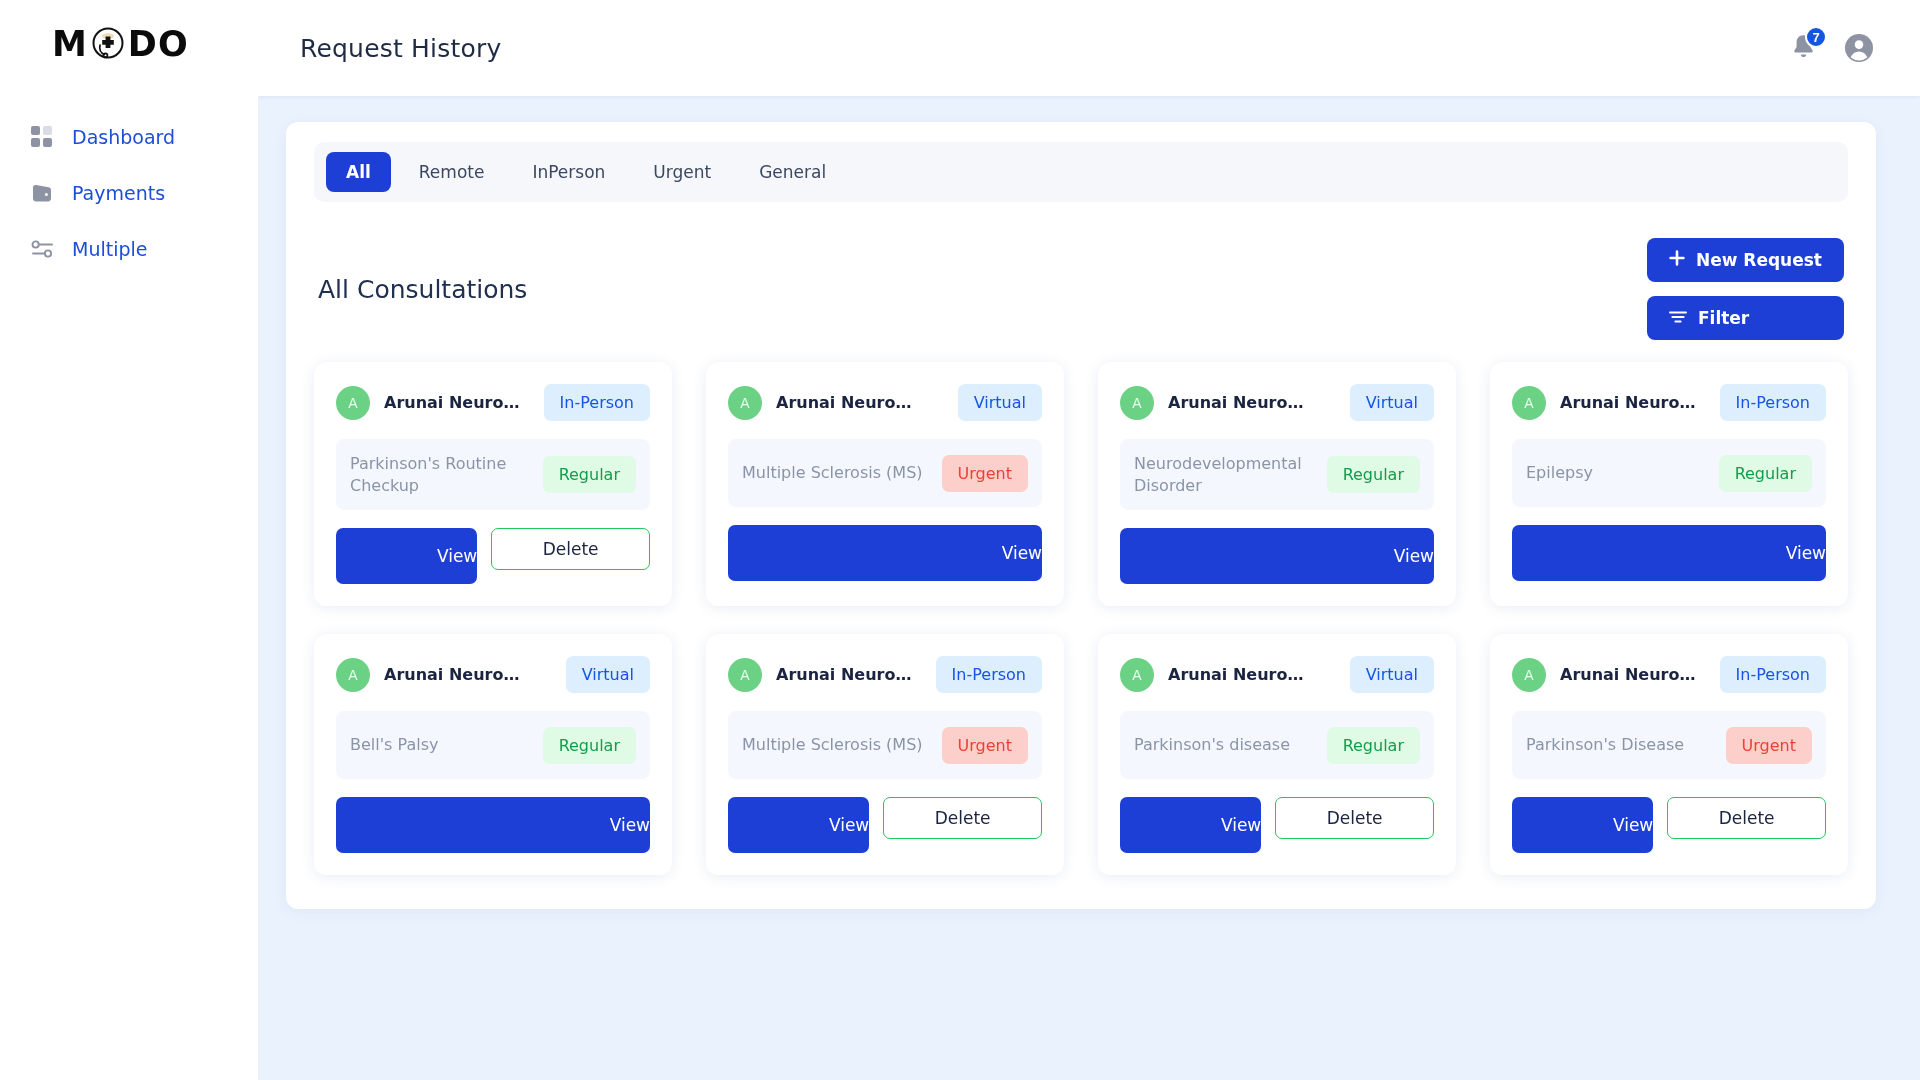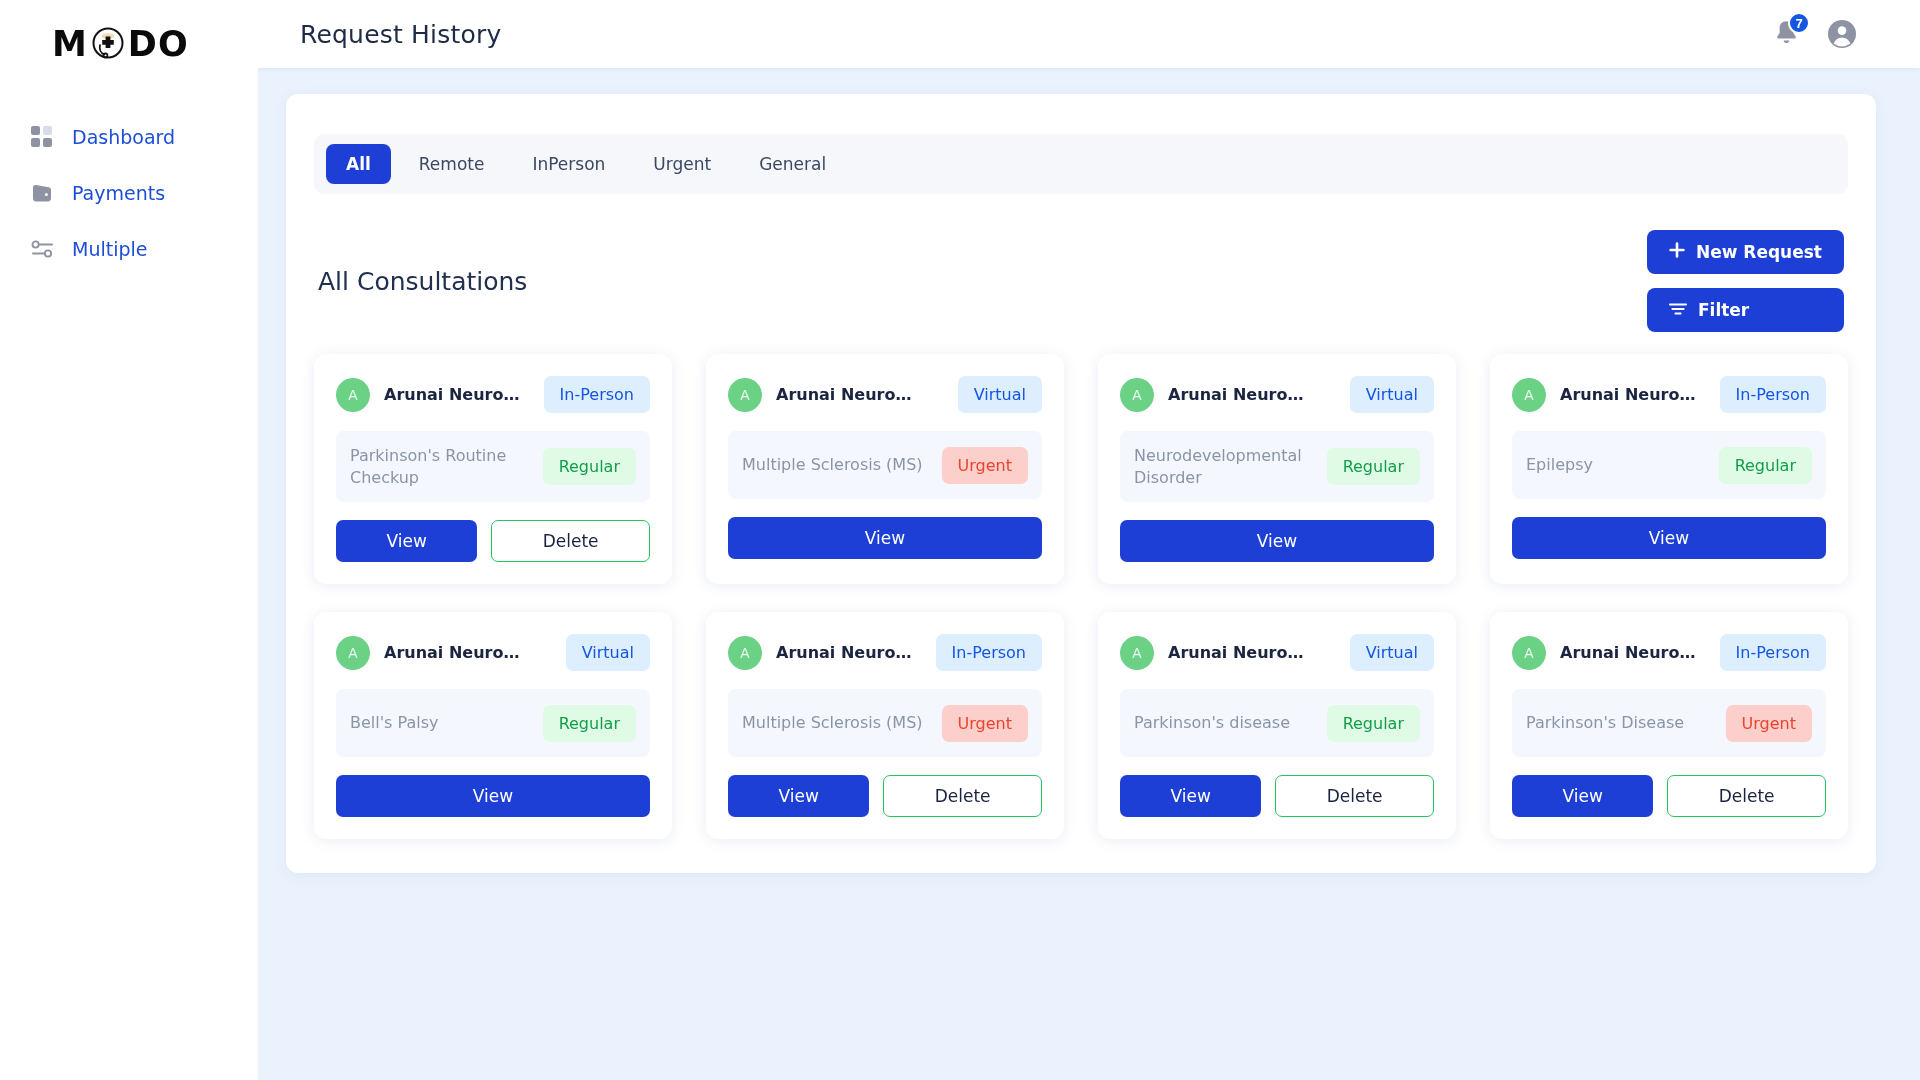--- a/index.html
+++ b/index.html
@@ -43,42 +43,42 @@
   .nav-item .nav-label { font-family: "DejaVu Sans", sans-serif; }
   .nav-item.active {
     background: #1d3fd6; color: #ffffff; font-weight: 700;
   }
   .nav-icon { width: 24px; height: 24px; display:flex; align-items:center; justify-content:center; }
 
   
   .main { flex: 1 1 auto; height: 1080px; display: flex; flex-direction: column;
           background: #eaf2fd; position: relative; }
   .topbar {
-    height: 68px; background: #ffffff; display: flex; align-items: center;
-    padding: 0 63px 0 42px;
+    height: 96px; background: #ffffff; display: flex; align-items: center;
+    padding: 0 46px 0 42px;
     box-shadow: 0 1px 4px rgba(35,60,120,0.07);
     position: relative; z-index: 4;
   }
   .page-title { font-size: 25px; font-weight: 500; color: #1f2b45;
                  font-family: "DejaVu Sans", sans-serif; letter-spacing: .2px; }
   .topbar-right { margin-left: auto; display: flex; align-items: center; gap: 26px; }
   .bell-wrap { position: relative; width: 28px; height: 30px; cursor: pointer; }
   .badge-count {
     position: absolute; top: -7px; right: -9px;
     min-width: 22px; height: 22px; border-radius: 11px;
     background: #1556e0; color: #fff; font-size: 13px; font-weight: 700;
     display: flex; align-items: center; justify-content: center;
     border: 2px solid #fff;
   }
 
   
   .content-scroll { flex: 1 1 auto; padding: 26px 44px 0 28px; }
   .panel {
     background: #ffffff; border-radius: 12px;
-    padding: 40px 28px 34px 28px;
+    padding: 20px 28px 34px 28px;
     box-shadow: 0 3px 16px rgba(40,70,140,0.06);
     max-width: 1600px;
   }
 
   .tabs-bar {
     background: #f6f7fa; border-radius: 10px;
     padding: 10px 12px; display: flex; align-items: center; gap: 8px;
   }
   .tab {
     padding: 10px 20px; border-radius: 8px;
@@ -141,23 +141,24 @@
   .prio-badge {
     margin-left: auto; border-radius: 7px; padding: 9px 16px;
     font-size: 16px; white-space: nowrap;
     font-family: "DejaVu Sans", sans-serif;
   }
   .prio-regular { background: #dffbe6; color: #139d4a; }
   .prio-urgent  { background: #fdcfcb; color: #e8442f; }
 
   .ccard-actions { margin-top: 18px; display: flex; gap: 14px; }
   .btn-view {
-    flex: 1 1 auto; height: 42px; border: none; border-radius: 7px;
+    flex: 1 1 auto; height: 56px; border: none; border-radius: 7px;
     background: #1d3fd6; color: #ffffff; font-size: 17px; cursor: pointer;
     font-family: "DejaVu Sans", sans-serif;
+    text-align: right;
   }
   .btn-delete {
     flex: 1 1 auto; height: 42px; border-radius: 7px;
     background: #ffffff; color: #1b2440; font-size: 17px; cursor: pointer;
     border: 1px solid #22c55e;
     font-family: "DejaVu Sans", sans-serif;
   }
 </style>
 </head>
 <body>

